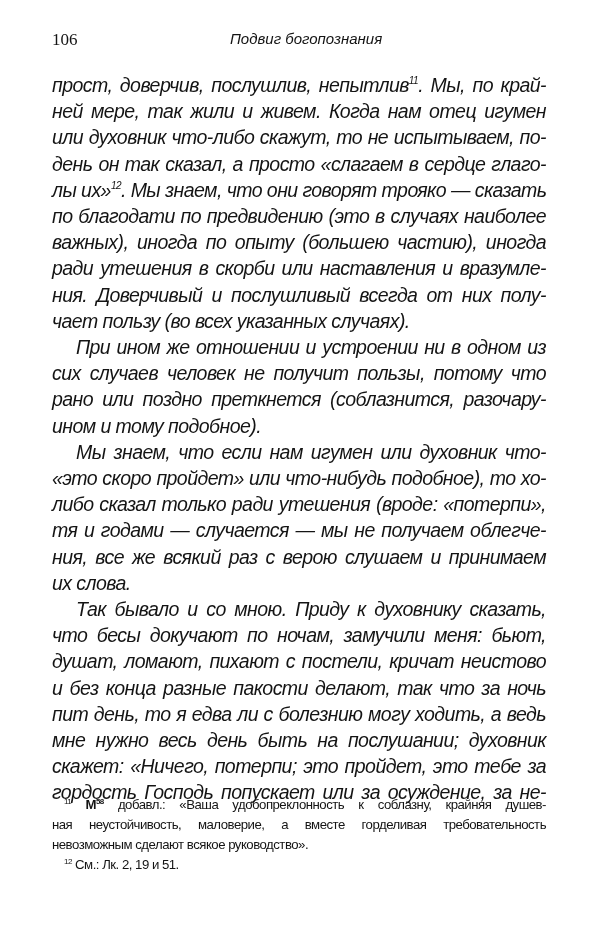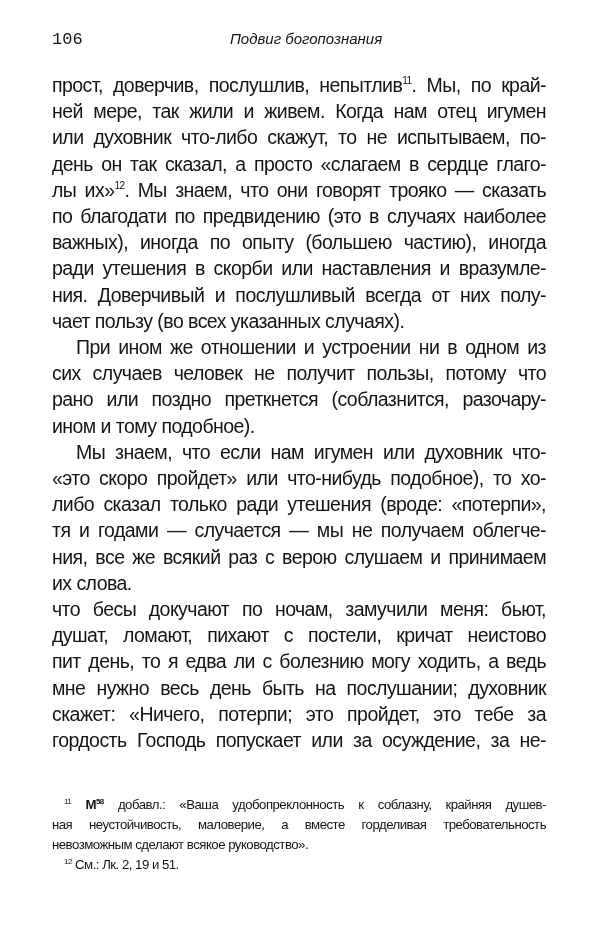--- a/index.html
+++ b/index.html
@@ -1,21 +1,21 @@
 <!DOCTYPE html>
 <html><head>
 <meta charset="utf-8">
 <style>
   html, body { margin: 0; padding: 0; background: #ffffff; }
   body { width: 600px; height: 927px; position: relative; overflow: hidden; color: #141414; }
   .page { position: absolute; left: 0; top: 0; width: 600px; height: 927px; }
   .header { position: absolute; top: 30px; left: 52px; width: 500px; height: 22px; }
-  .page-num { position: absolute; left: 0; top: 0; font-family: Liberation Mono, monospace; font-size: 17px; }
+  .page-num { position: absolute; left: 0; top: 0; font-family: Liberation Serif, serif; font-size: 17px; }
   .running-title { position: absolute; left: 178px; top: 0; font-family: "Liberation Sans", sans-serif; font-style: italic; font-size: 15px; text-align: right; }
-  .body-text { position: absolute; top: 72px; left: 52px; width: 494px; font-family: "Liberation Sans Narrow", "Liberation Sans", sans-serif; font-size: 19.5px; line-height: 26.2px; letter-spacing: -0.55px; }
+  .body-text { position: absolute; top: 72px; left: 52px; width: 494px; font-family: "Liberation Sans Narrow", "Liberation Sans", sans-serif; font-size: 19.5px; line-height: 26.2px; letter-spacing: -0.55px; font-style: italic; }
   .line { display: block; white-space: nowrap; text-align: justify; text-align-last: justify; }
   .line.last { text-align-last: left; }
   .indent { padding-left: 24px; }
   sup { font-size: 10px; line-height: 0; vertical-align: 8px; }
   .footnotes { position: absolute; top: 795px; left: 52px; width: 494px; font-family: "Liberation Sans", sans-serif; font-size: 13.2px; line-height: 20px; letter-spacing: -0.5px; }
   .footnotes .line { text-align: justify; text-align-last: justify; }
   .footnotes .line.last { text-align-last: left; }
   .fn-indent { padding-left: 12px; }
   .fn-sup { font-size: 8px; vertical-align: 5px; line-height: 0; }
   .bold { font-weight: bold; }
@@ -43,22 +43,24 @@
     <span class="line indent">При ином же отношении и устроении ни в одном из</span>
     <span class="line">сих случаев человек не получит пользы, потому что</span>
     <span class="line">рано или поздно преткнется (соблазнится, разочару-</span>
     <span class="line last">ином и тому подобное).</span>
     <span class="line indent">Мы знаем, что если нам игумен или духовник что-</span>
     <span class="line">«это скоро пройдет» или что-нибудь подобное), то хо-</span>
     <span class="line">либо сказал только ради утешения (вроде: «потерпи»,</span>
     <span class="line">тя и годами — случается — мы не получаем облегче-</span>
     <span class="line">ния, все же всякий раз с верою слушаем и принимаем</span>
     <span class="line last">их слова.</span>
+    <span class="line indent">Так бывало и со мною. Приду к духовнику сказать,</span>
     <span class="line">что бесы докучают по ночам, замучили меня: бьют,</span>
     <span class="line">душат, ломают, пихают с постели, кричат неистово</span>
+    <span class="line">и без конца разные пакости делают, так что за ночь</span>
     <span class="line">пит день, то я едва ли с болезнию могу ходить, а ведь</span>
     <span class="line">мне нужно весь день быть на послушании; духовник</span>
     <span class="line">скажет: «Ничего, потерпи; это пройдет, это тебе за</span>
     <span class="line">гордость Господь попускает или за осуждение, за не-</span>
   </div>
 
   <div class="footnotes">
     <span class="line fn-indent"><sup class="fn-sup">11</sup> <span class="bold">М</span><sup class="fn-sup bold">58</sup><span> добавл.: «Ваша удобопреклонность к соблазну, крайняя душев-</span></span>
     <span class="line">ная неустойчивость, маловерие, а вместе горделивая требовательность</span>
     <span class="line last">невозможным сделают всякое руководство».</span>

